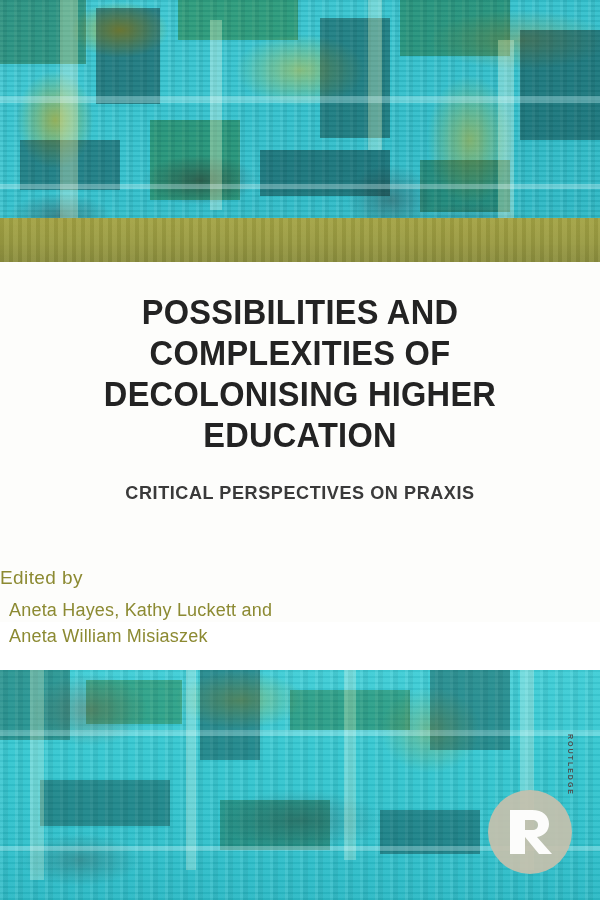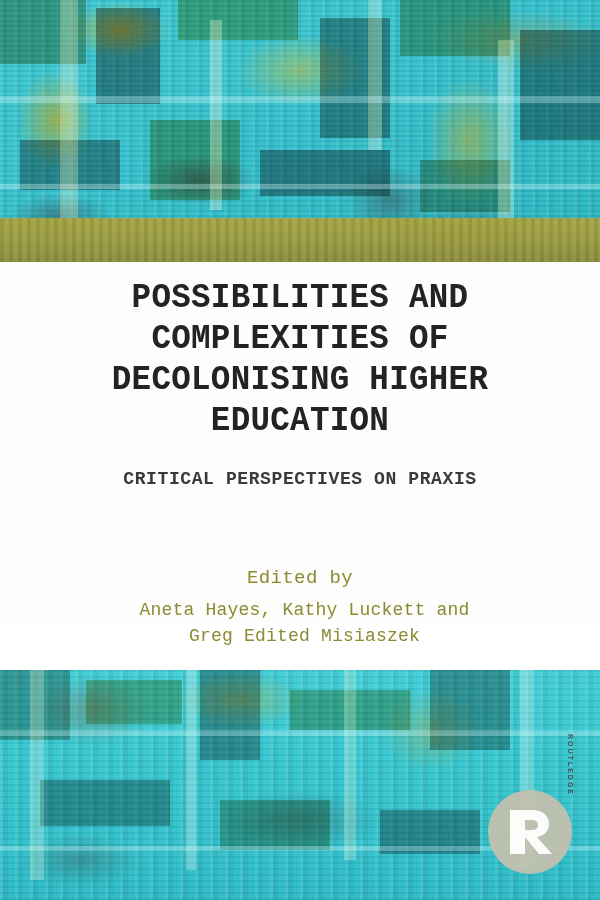--- a/index.html
+++ b/index.html
@@ -67,22 +67,21 @@
     background: repeating-linear-gradient(90deg,
       rgba(0,0,0,0.06) 0px, rgba(0,0,0,0.06) 4px,
       rgba(255,255,255,0.05) 4px, rgba(255,255,255,0.05) 9px);
   }
 
   
   .text-band {
     position: absolute;
     left: 0; top: 262px; width: 600px; height: 360px;
     background: #fdfdfb;
-    padding: 16px 56px 0 56px;
-    font-family: Liberation Mono, monospace;
+    padding: 30px 56px 0 56px;
   }
   .title {
     margin: 0;
     text-align: center;
     color: #232323;
     font-weight: 700;
     font-size: 35px;
     line-height: 1.17;
     letter-spacing: 0.3px;
     text-transform: uppercase;
@@ -96,21 +95,21 @@
     font-weight: 700;
     font-size: 19px;
     letter-spacing: 0.6px;
     text-transform: uppercase;
     transform: scaleX(0.95);
     transform-origin: center top;
   }
   .editors {
     position: absolute;
     left: 0; right: 0; top: 305px;
-    text-align: center;
+    text-align: left;
   }
   .edited-by {
     color: #8c8a32;
     font-size: 19px;
     font-weight: 400;
     letter-spacing: 0.4px;
     margin-bottom: 8px;
   }
   .editor-line {
     color: #8c8a32;
@@ -195,21 +194,21 @@
     <div class="hl" style="left:0px;  top:184px; width:600px; height:5px;   background:#cdf0f4;"></div>
     <div class="band-olive"></div>
   </div>
 
   <div class="text-band">
     <h1 class="title">POSSIBILITIES AND COMPLEXITIES OF DECOLONISING HIGHER EDUCATION</h1>
     <div class="subtitle">CRITICAL PERSPECTIVES ON PRAXIS</div>
     <div class="editors">
       <div class="edited-by">Edited by</div>
       <div class="editor-line">Aneta Hayes, Kathy Luckett and</div>
-      <div class="editor-line">Greg Edited Misiaszek</div>
+      <div class="editor-line">Aneta William Misiaszek</div>
     </div>
   </div>
 
   <div class="art-bottom">
     <div class="tile" style="left:0px;  top:0px;   width:70px;  height:70px;  background:#6f7f6a;"></div>
     <div class="tile" style="left:86px; top:10px;  width:96px;  height:44px;  background:#98a054;"></div>
     <div class="tile" style="left:200px;top:0px;   width:60px;  height:90px;  background:#56665f;"></div>
     <div class="tile" style="left:290px;top:20px;  width:120px; height:40px;  background:#8e9a55;"></div>
     <div class="tile" style="left:430px;top:0px;   width:80px;  height:80px;  background:#5d6d64;"></div>
     <div class="tile" style="left:40px; top:110px; width:130px; height:46px;  background:#5b6b64;"></div>

